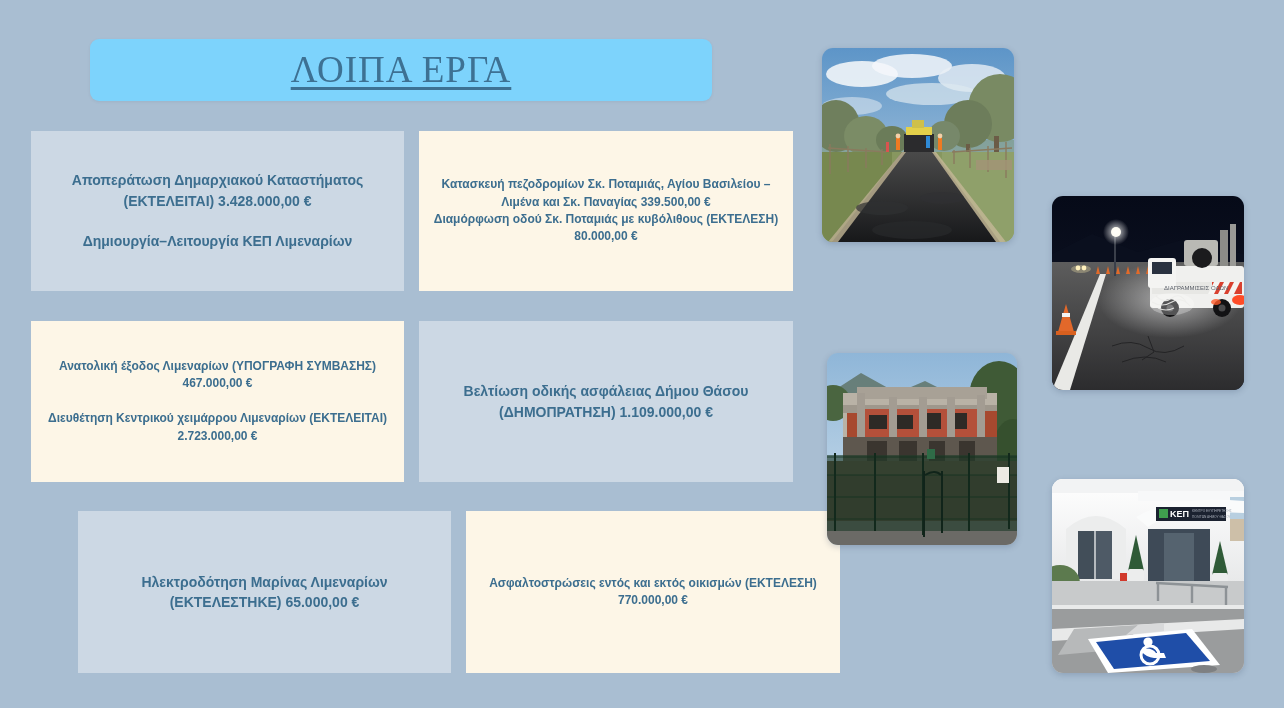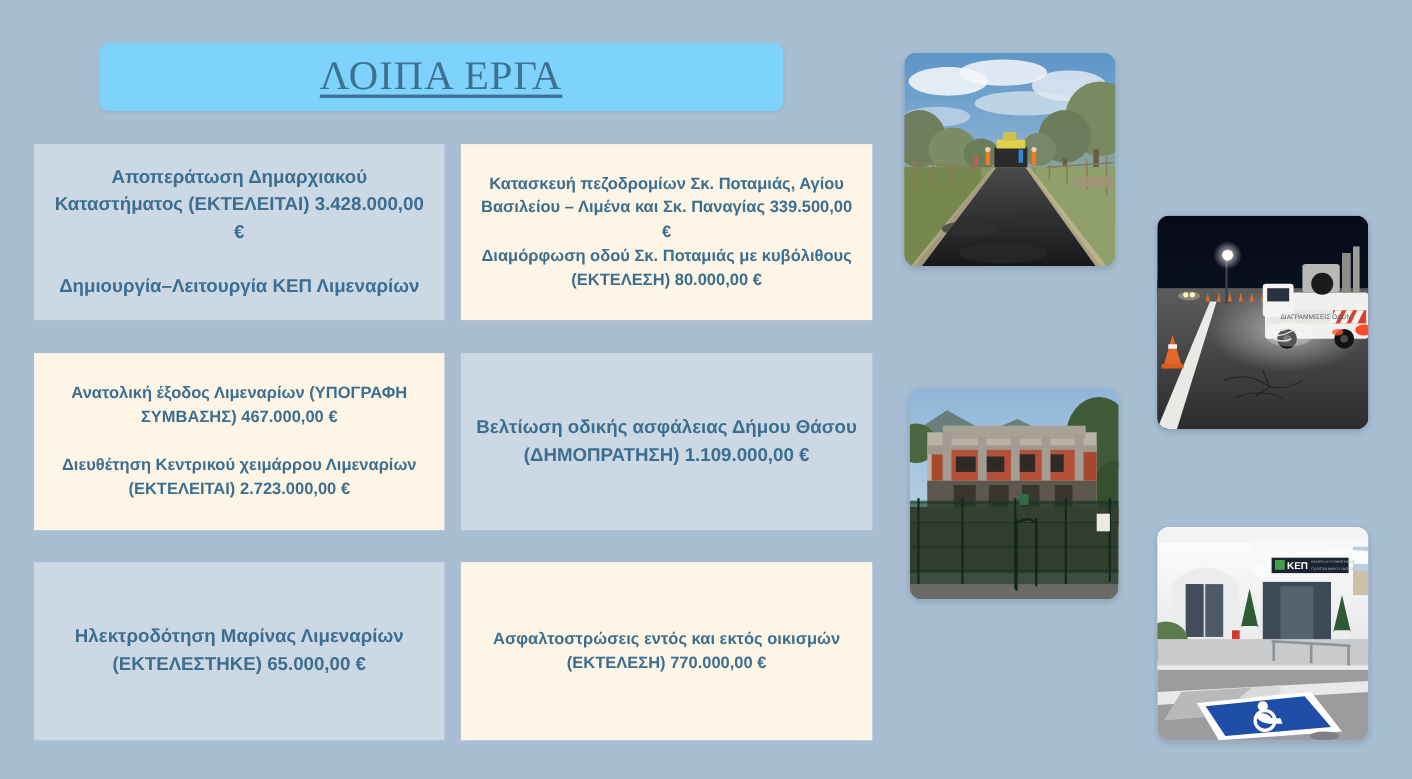--- a/index.html
+++ b/index.html
@@ -59,29 +59,29 @@
   }
   .card.blue  { background: #ccd8e4; }
   .card.cream { background: #fdf6e7; }
 
   .card-text {
     color: #3c6e8f;
     font-weight: bold;
     line-height: 1.45;
     white-space: pre-line;
   }
-  .card-text.lg { font-size: 17px; }
-  .card-text.sm { font-size: 15px; }
+  .card-text.lg { font-size: 14px; }
+  .card-text.sm { font-size: 12px; }
 
   
   .col-a { left: 31px;  width: 373px; }
   .col-b { left: 419px; width: 374px; }
   .row-1 { top: 131px; height: 160px; }
   .row-2 { top: 321px; height: 161px; }
-  .row-3 { top: 511px; height: 162px; }
+  .row-3 { top: 511px; height: 162px; margin-left: 47px; }
 
   
   .photo {
     position: absolute;
     border-radius: 11px;
     overflow: hidden;
     box-shadow: 0 2px 6px rgba(40,60,90,0.22);
   }
   .photo svg { display: block; width: 100%; height: 100%; }
 </style>

